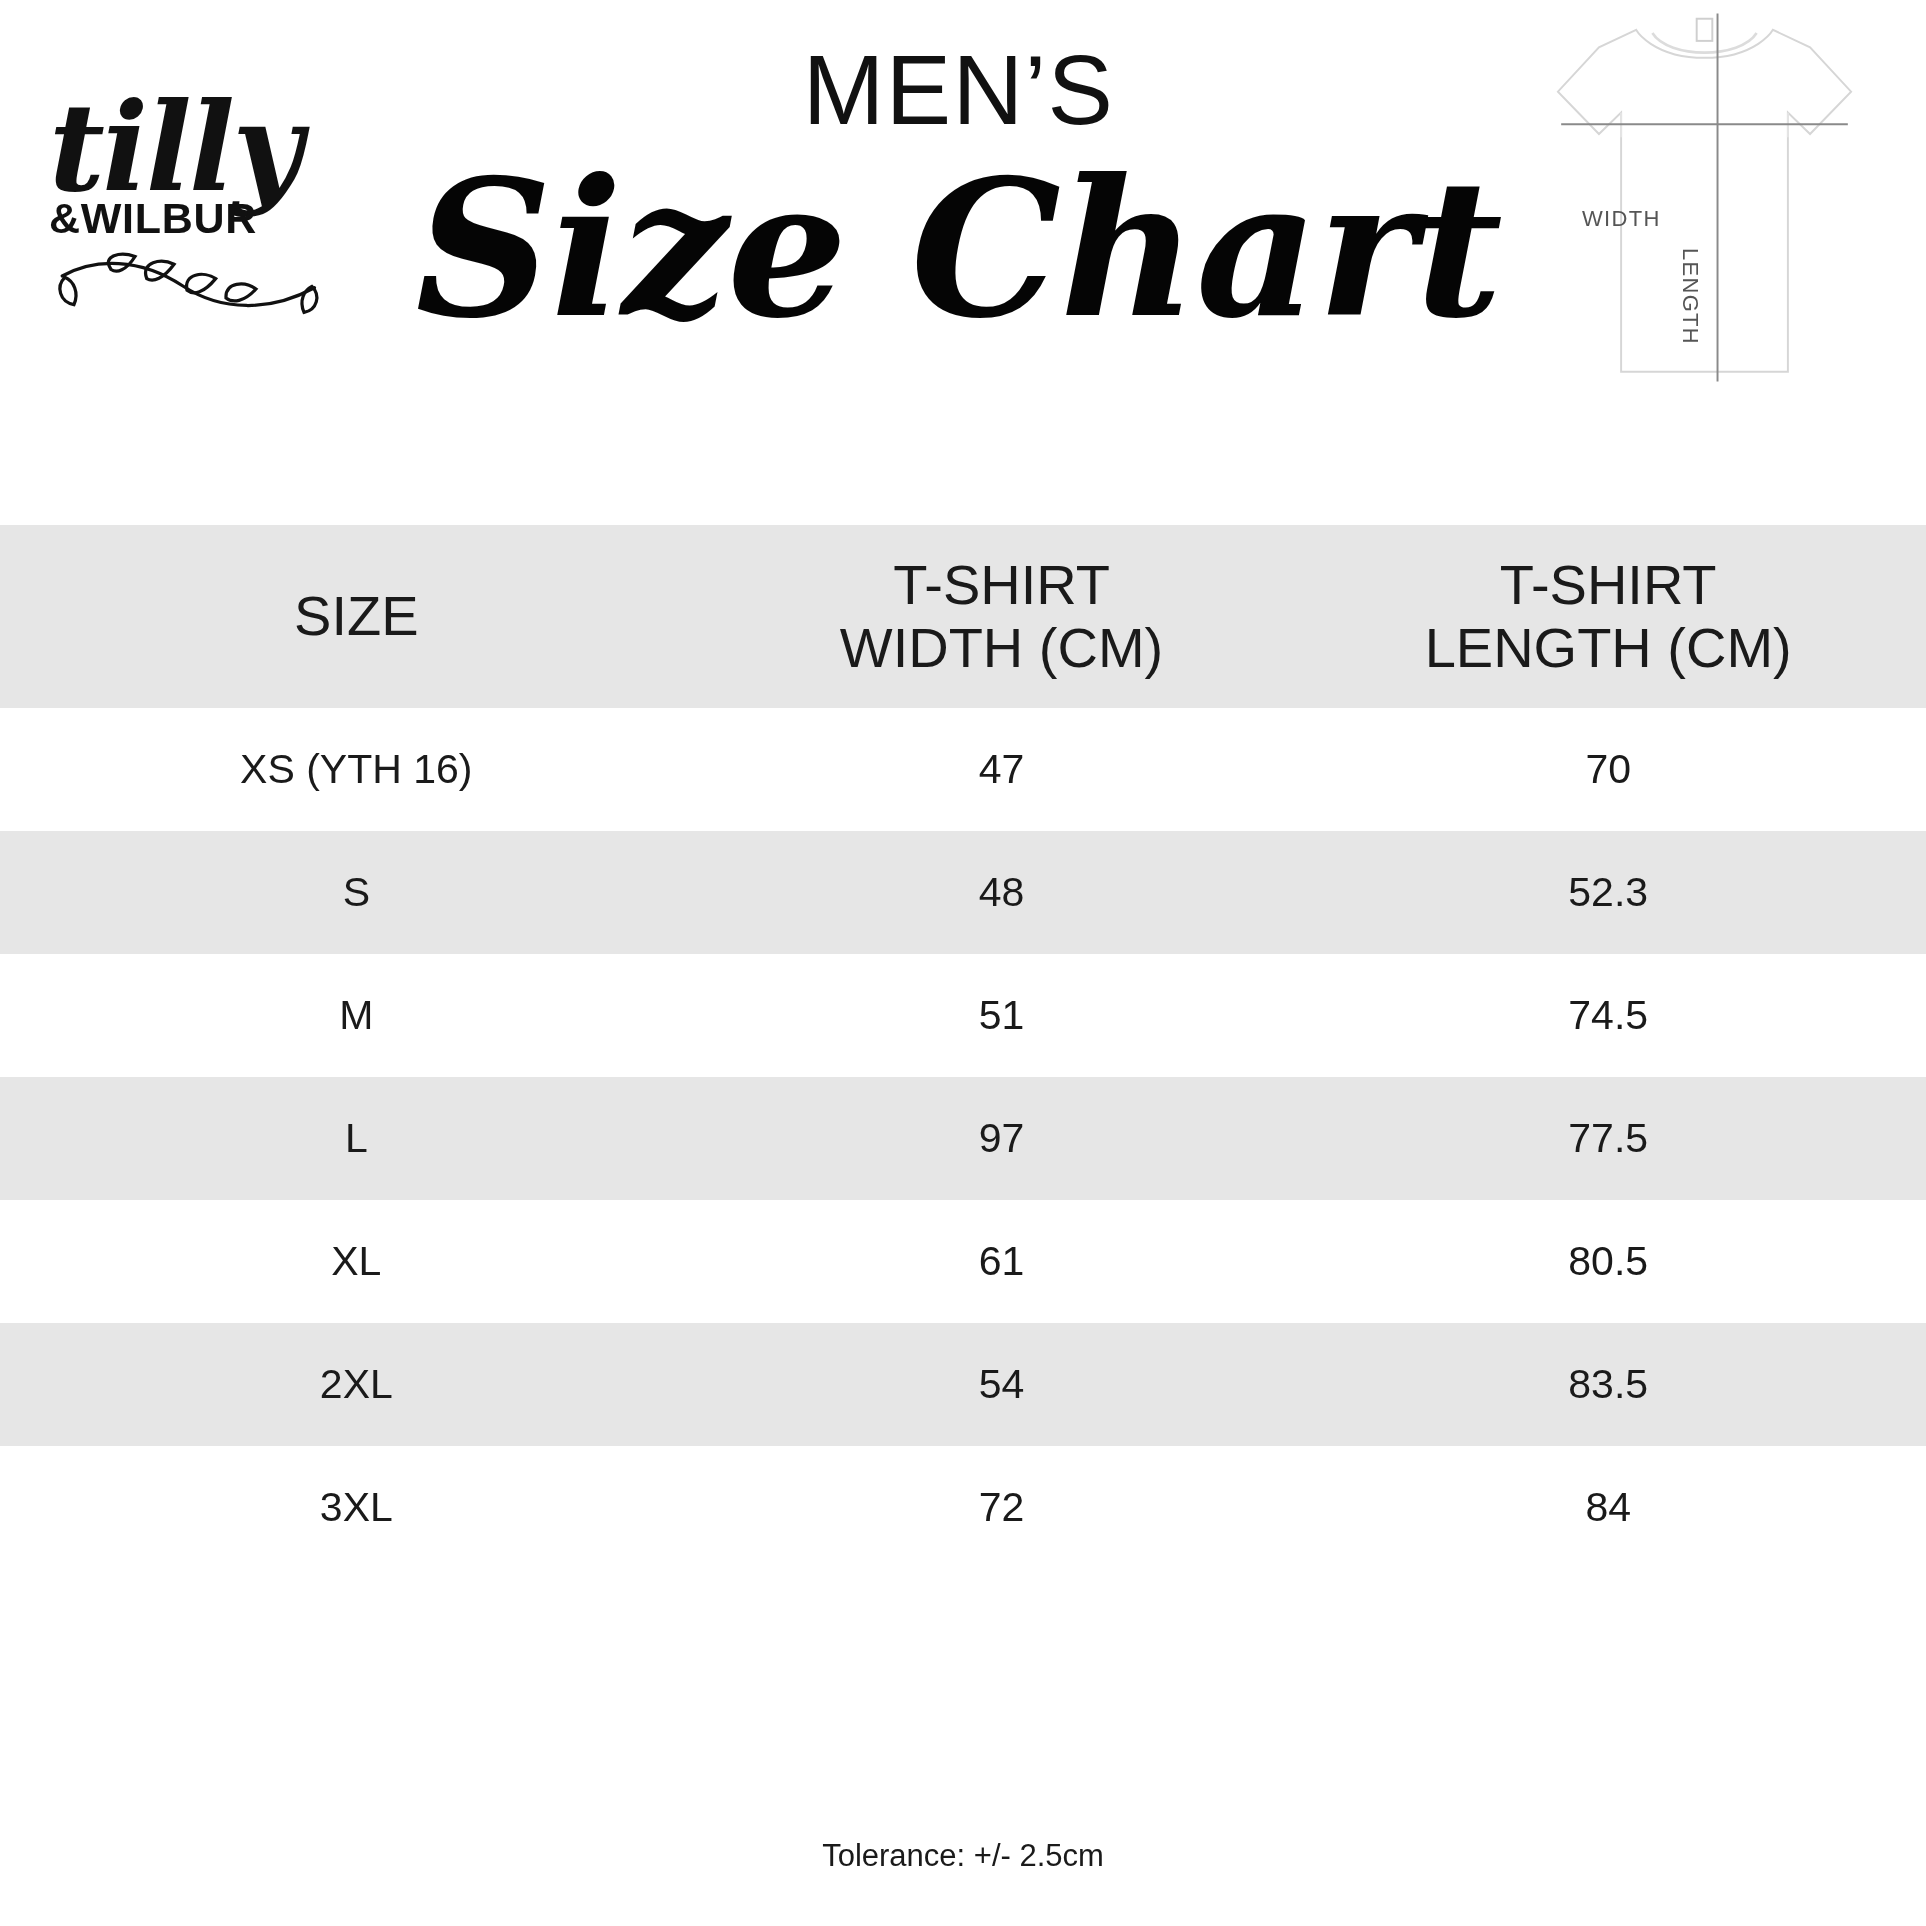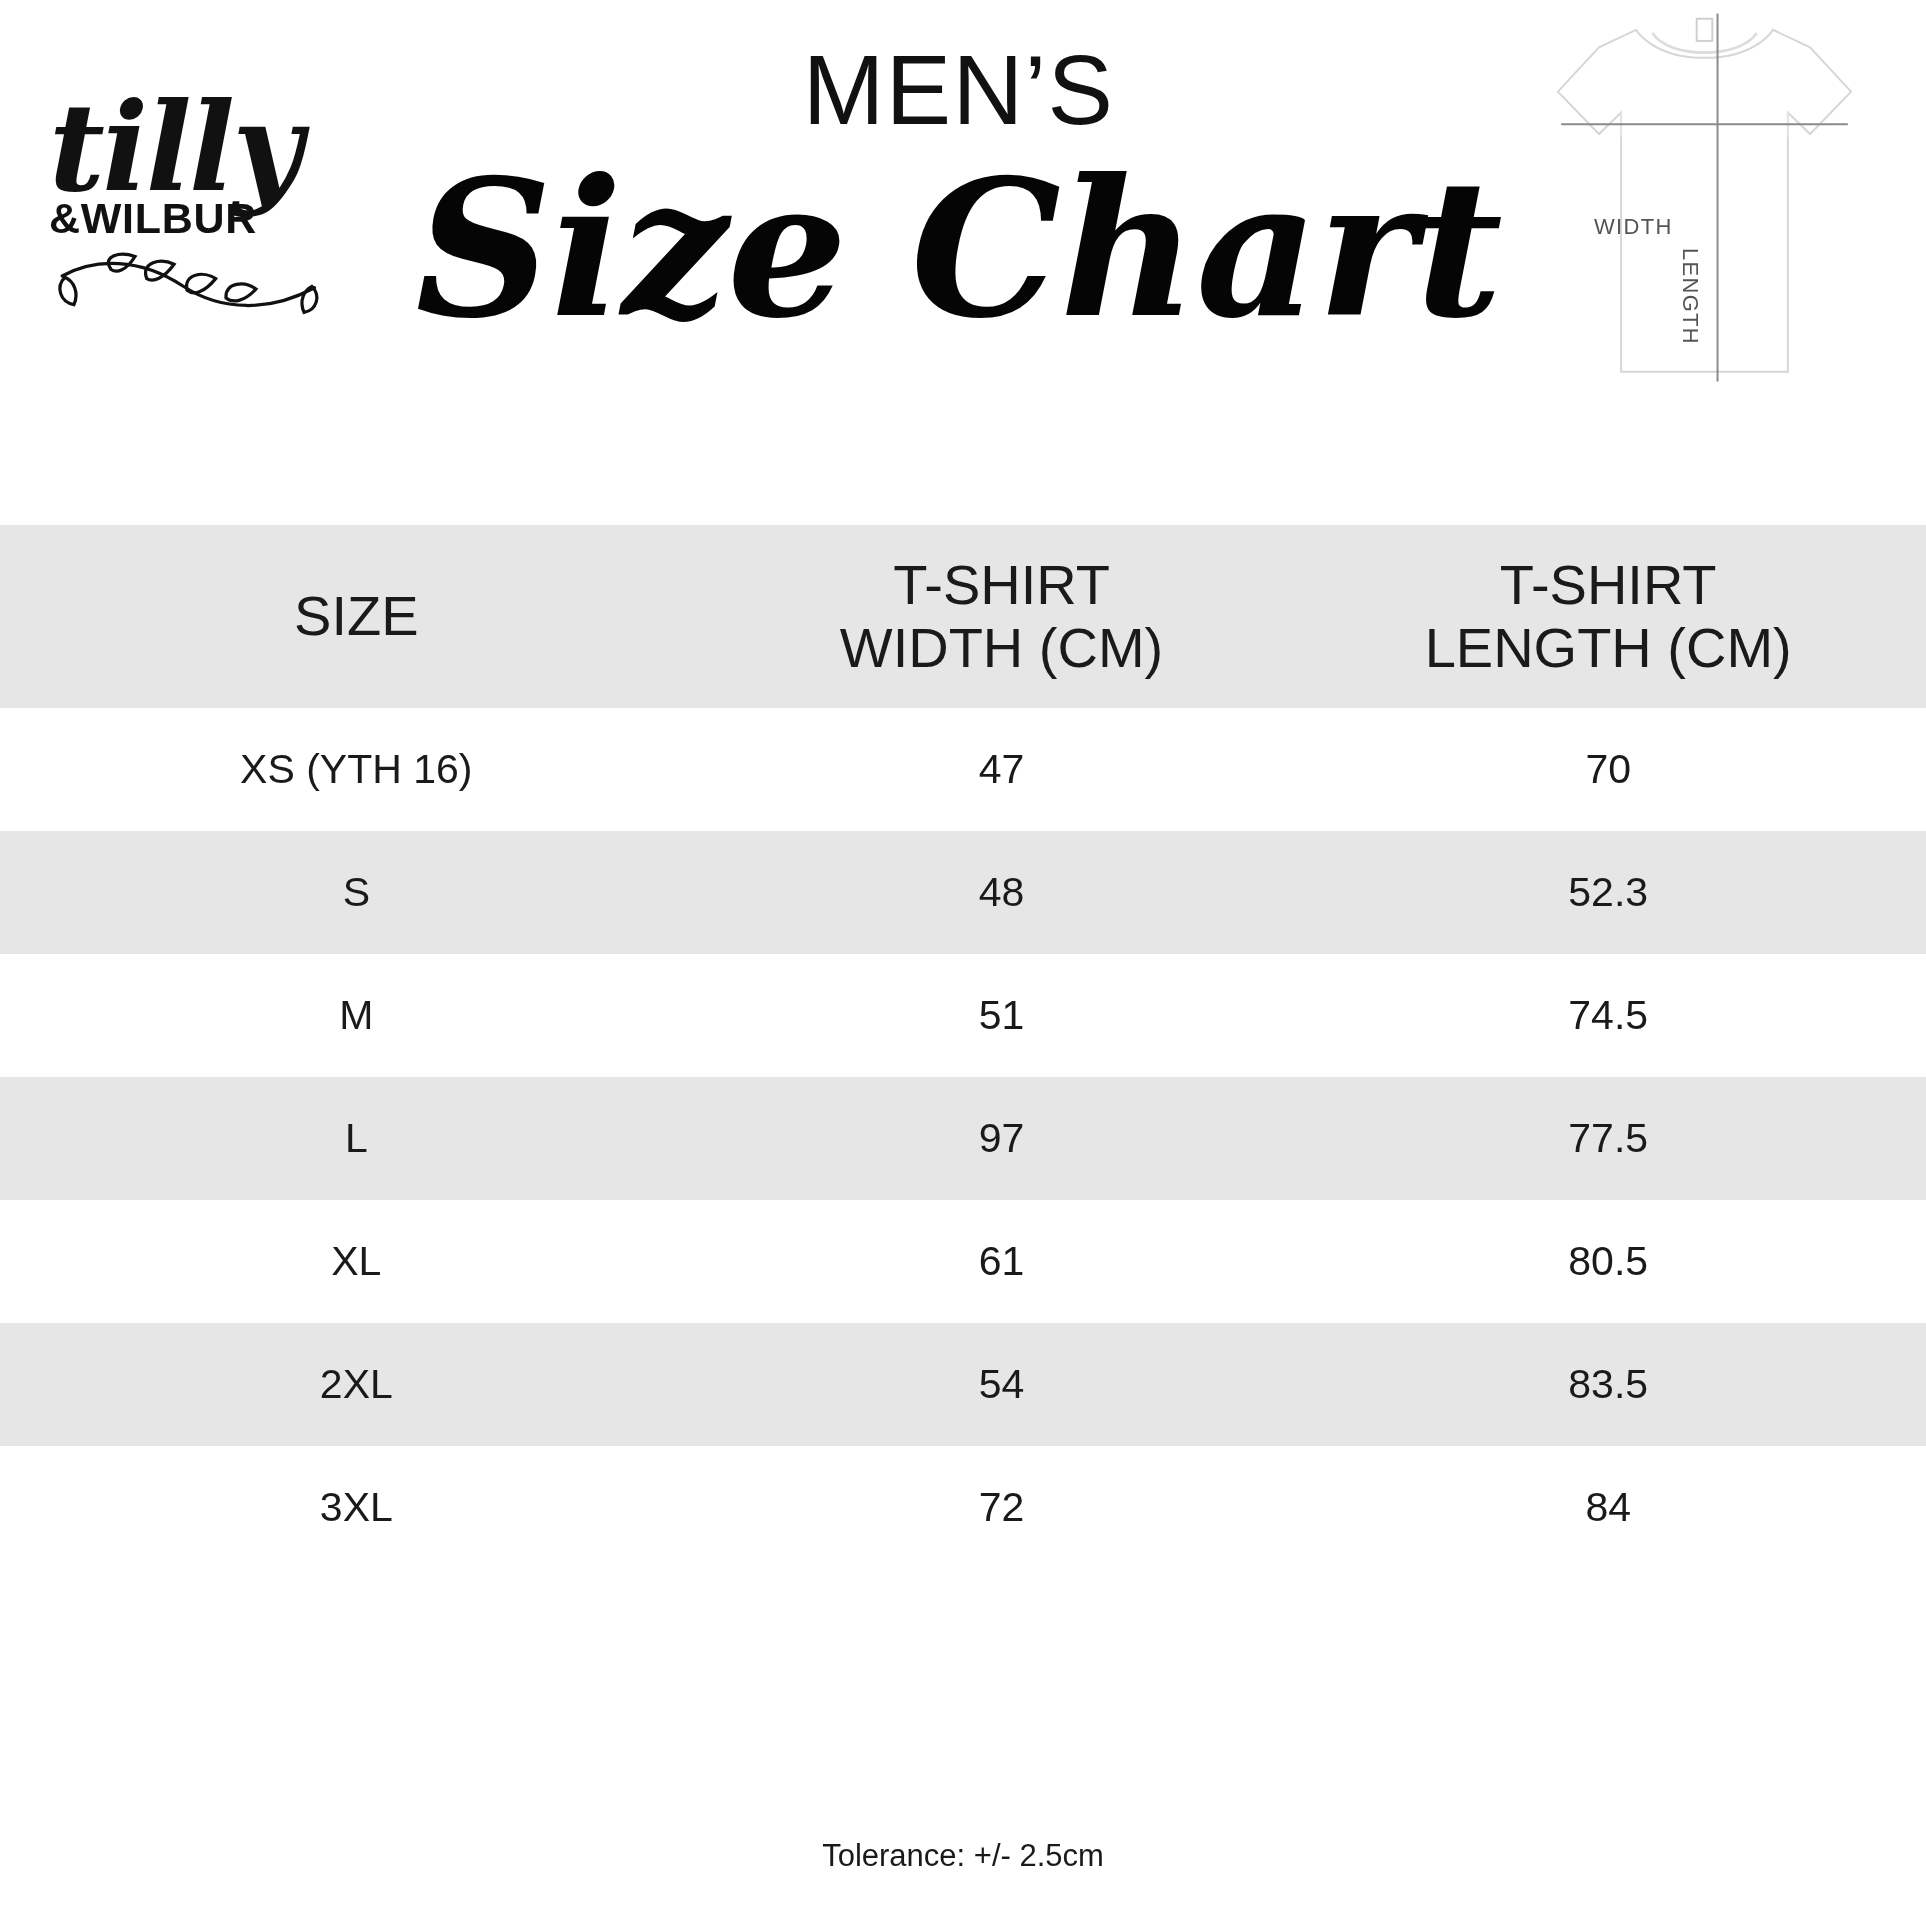--- a/index.html
+++ b/index.html
@@ -86,23 +86,22 @@
     height: 430px;
   }
   .shirt-label {
     position: absolute;
     font-family: "Liberation Sans", sans-serif;
     font-size: 22px;
     letter-spacing: 1.3px;
     color: #555;
   }
   .shirt-label.width {
-    left: 72px;
+    left: 60px;
     top: 199px;
-    margin-top: 8px;
   }
   .shirt-label.length {
     left: 181px;
     top: 241px;
     transform: rotate(90deg);
     transform-origin: left top;
   }
 
   
   .table-wrap {

